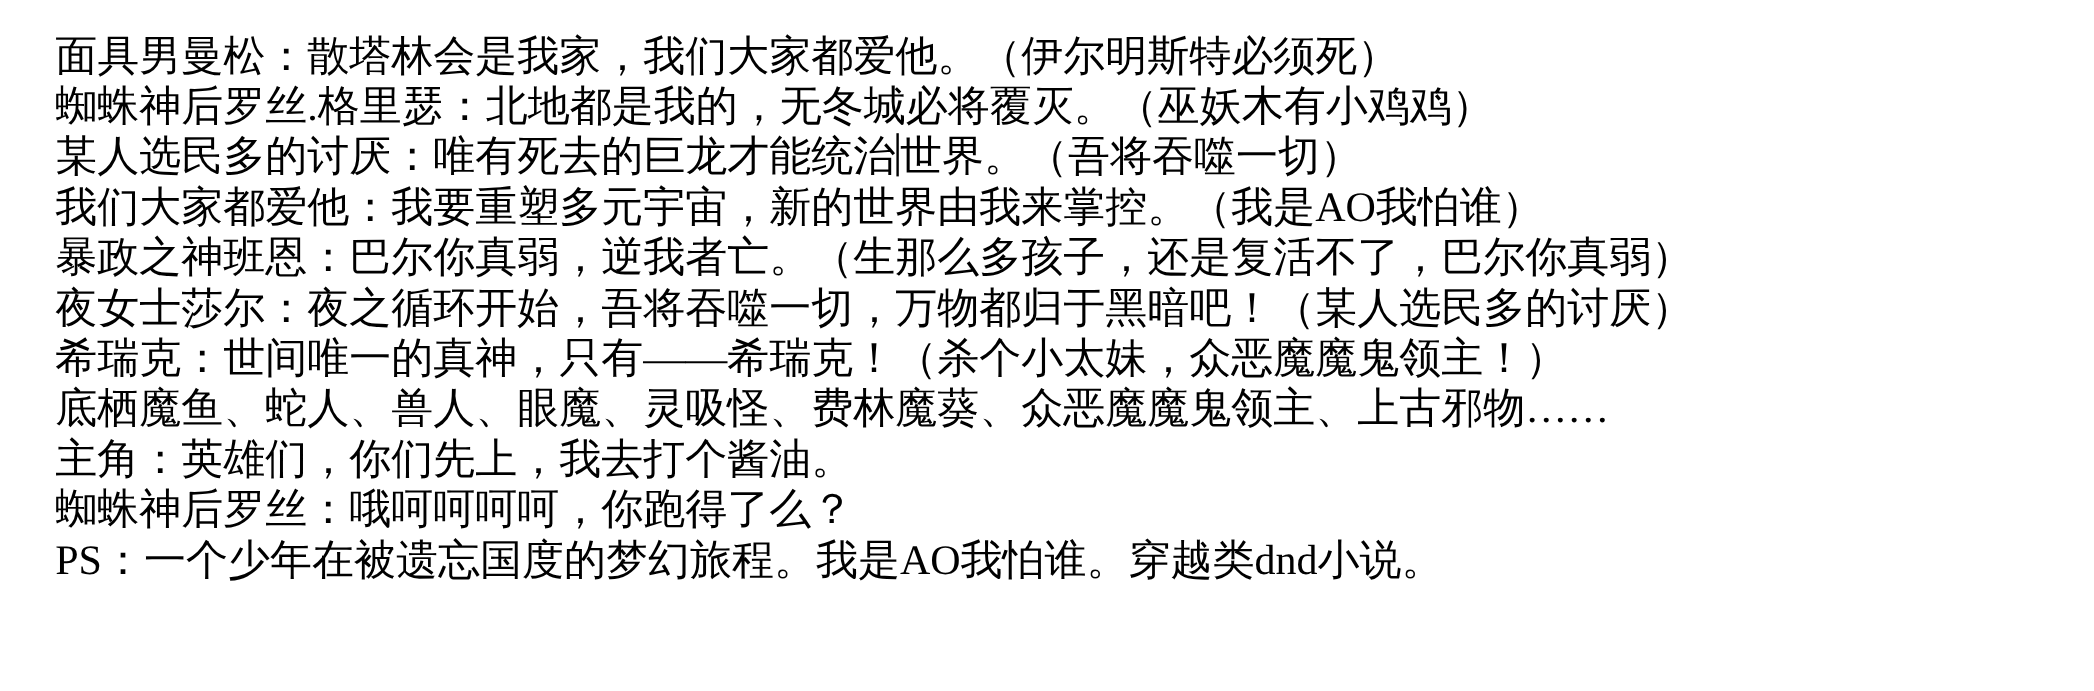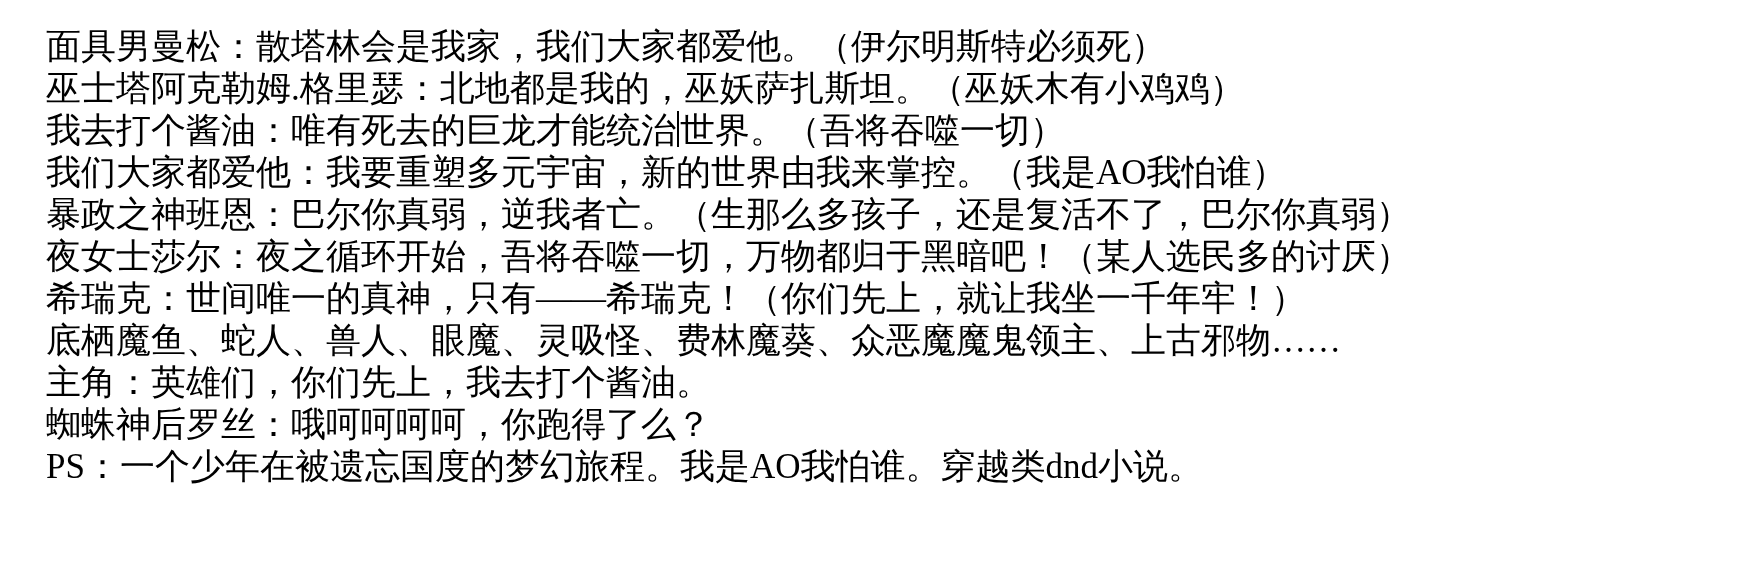--- a/index.html
+++ b/index.html
@@ -31,25 +31,25 @@
     background: #000000;
     vertical-align: -5px;
     margin: 0 1px;
   }
 </style>
 </head>
 <body>
 
 <div class="doc">
   <div class="line">面具男曼松：散塔林会是我家，我们大家都爱他。（伊尔明斯特必须死）</div>
-  <div class="line">巫士塔阿克勒姆.格里瑟：北地都是我的，巫妖萨扎斯坦。（巫妖木有小鸡鸡）</div>
+  <div class="line">蜘蛛神后罗丝.格里瑟：北地都是我的，无冬城必将覆灭。（巫妖木有小鸡鸡）</div>
   <div class="line">
-    <span>我去打个酱油：唯有死去的巨龙才能统治</span><span class="caret"></span><span>世界。（吾将吞噬一切）</span>
+    <span>某人选民多的讨厌：唯有死去的巨龙才能统治</span><span class="caret"></span><span>世界。（吾将吞噬一切）</span>
   </div>
   <div class="line">我们大家都爱他：我要重塑多元宇宙，新的世界由我来掌控。（我是AO我怕谁）</div>
   <div class="line">暴政之神班恩：巴尔你真弱，逆我者亡。（生那么多孩子，还是复活不了，巴尔你真弱）</div>
   <div class="line">夜女士莎尔：夜之循环开始，吾将吞噬一切，万物都归于黑暗吧！（某人选民多的讨厌）</div>
-  <div class="line">希瑞克：世间唯一的真神，只有——希瑞克！（你们先上，就让我坐一千年牢！）</div>
+  <div class="line">希瑞克：世间唯一的真神，只有——希瑞克！（杀个小太妹，众恶魔魔鬼领主！）</div>
   <div class="line">底栖魔鱼、蛇人、兽人、眼魔、灵吸怪、费林魔葵、众恶魔魔鬼领主、上古邪物……</div>
   <div class="line">主角：英雄们，你们先上，我去打个酱油。</div>
   <div class="line">蜘蛛神后罗丝：哦呵呵呵呵，你跑得了么？</div>
   <div class="line">PS：一个少年在被遗忘国度的梦幻旅程。我是AO我怕谁。穿越类dnd小说。</div>
 </div>
 
 </body></html>

